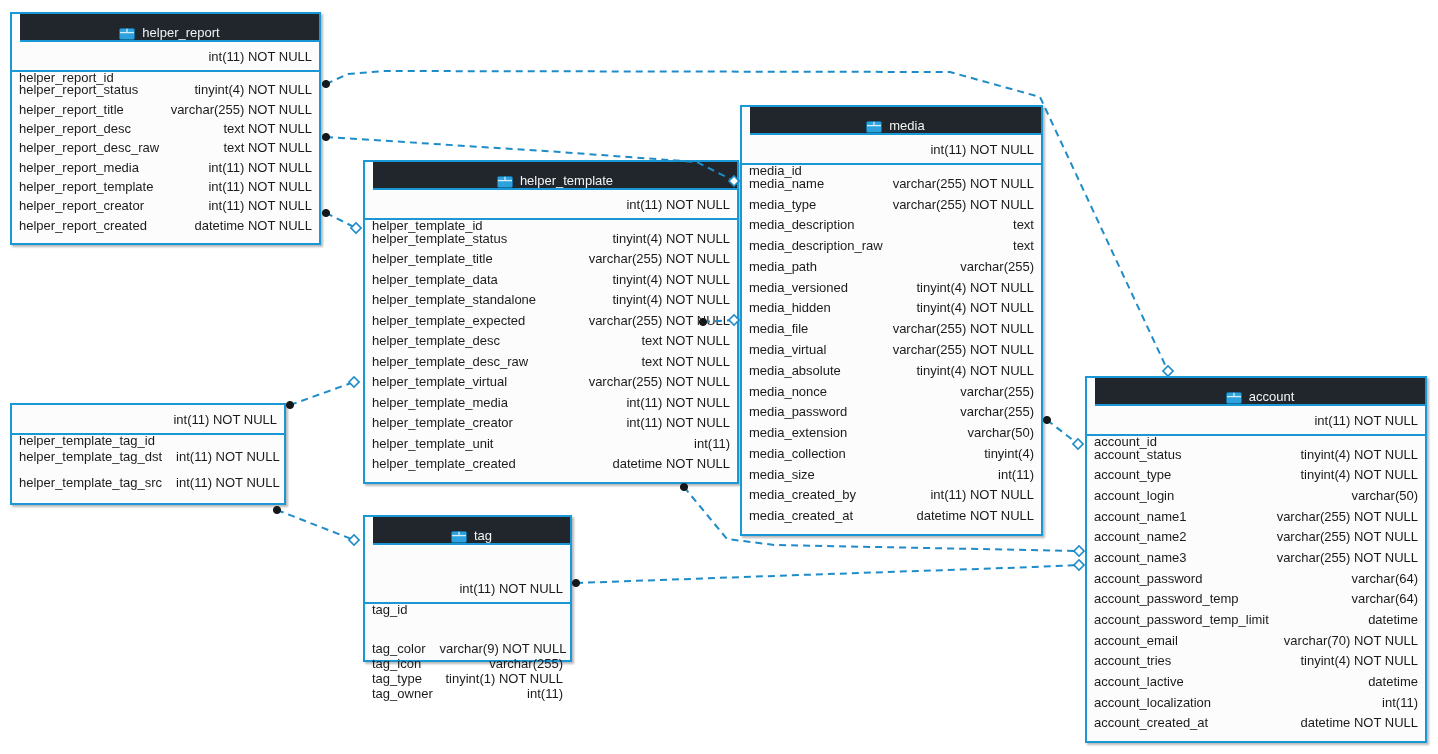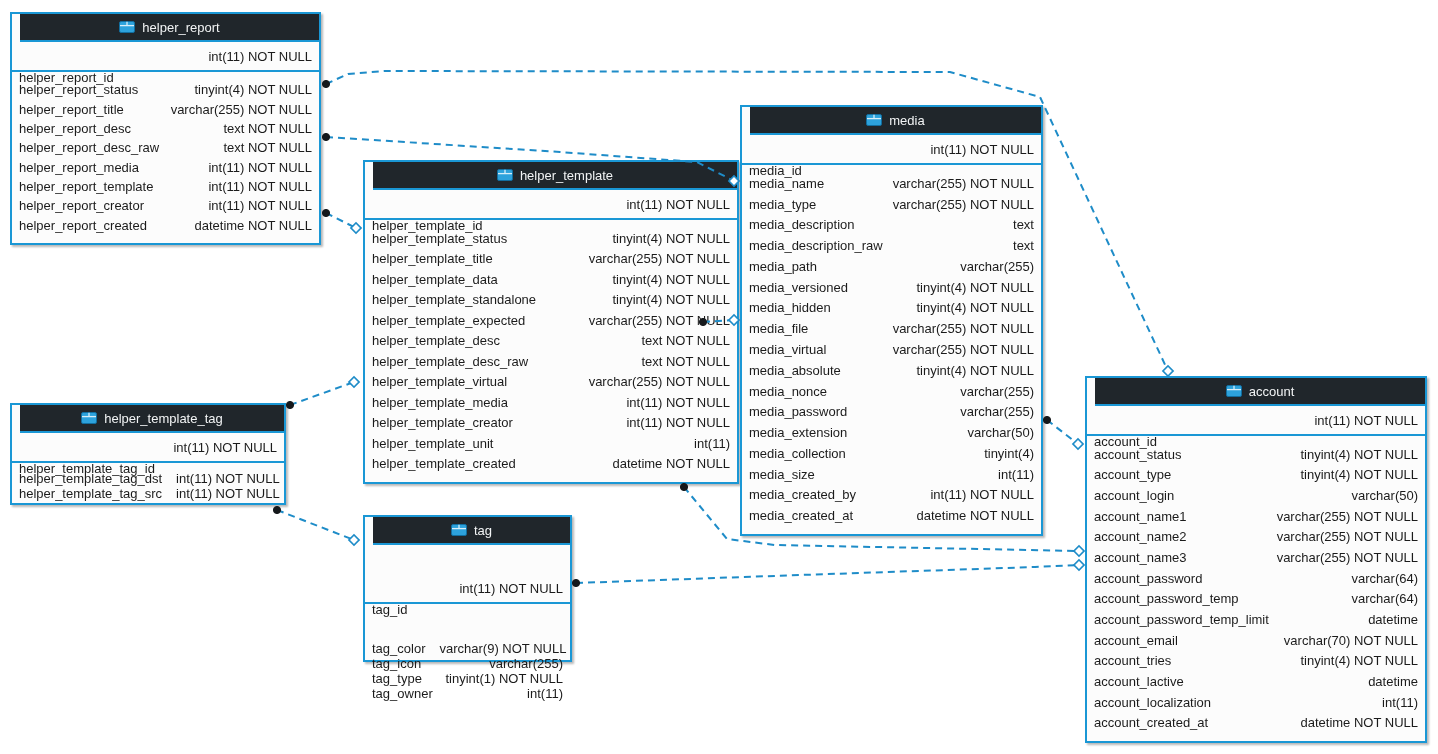--- a/index.html
+++ b/index.html
@@ -20,21 +20,21 @@
     display:flex;flex-direction:column;
     border:2px solid var(--accent);
     background:var(--body-bg);
     box-shadow:2px 2px 2px rgba(0,0,0,0.28);
     box-sizing:border-box;
   }
   .t-header{
     height:26px;flex:0 0 26px;
     background:var(--header-bg);
     color:var(--header-fg);
-    display:flex;align-items:center;justify-content:center;gap:7px;
+    display:flex;align-items:flex-end;justify-content:center;gap:7px;
     font-size:13px;
     border-bottom:2px solid var(--accent);
     margin-left:8px;
   }
   .t-icon{display:inline-flex;align-items:center;}
   .t-row{
     display:flex;align-items:center;justify-content:space-between;
     padding:0 7px;white-space:nowrap;
     font-size:13px;color:var(--body-fg);
   }
@@ -253,30 +253,20 @@
             <span class="c-name">media_created_by</span>
             <span class="c-type">int(11) NOT NULL</span>
           </div>
           <div class="t-row">
             <span class="c-name">media_created_at</span>
             <span class="c-type">datetime NOT NULL</span>
           </div>
         </div>
       </div>
       <div class="table" style="left: 10px; top: 403px; width: 276px; height: 102px;">
-        <div class="t-header">
-          <span class="t-icon">
-            <svg width="16" height="12" viewBox="0 0 16 12">
-              <rect x="0.5" y="0.5" width="15" height="11" rx="1.5" fill="#2da2dc" stroke="#126e9f"></rect>
-              <line x1="1" y1="4.6" x2="15" y2="4.6" stroke="#d8eef9" stroke-width="1.3"></line>
-              <line x1="8" y1="0.8" x2="8" y2="4.6" stroke="#d8eef9" stroke-width="1.3"></line>
-            </svg>
-          </span>
-          <span class="t-title">helper_template_tag</span>
-        </div>
         <div class="t-row t-pk">
           <span class="c-name">helper_template_tag_id</span>
           <span class="c-type">int(11) NOT NULL</span>
         </div>
         <div class="t-body">
           <div class="t-row">
             <span class="c-name">helper_template_tag_dst</span>
             <span class="c-type">int(11) NOT NULL</span>
           </div>
           <div class="t-row">

